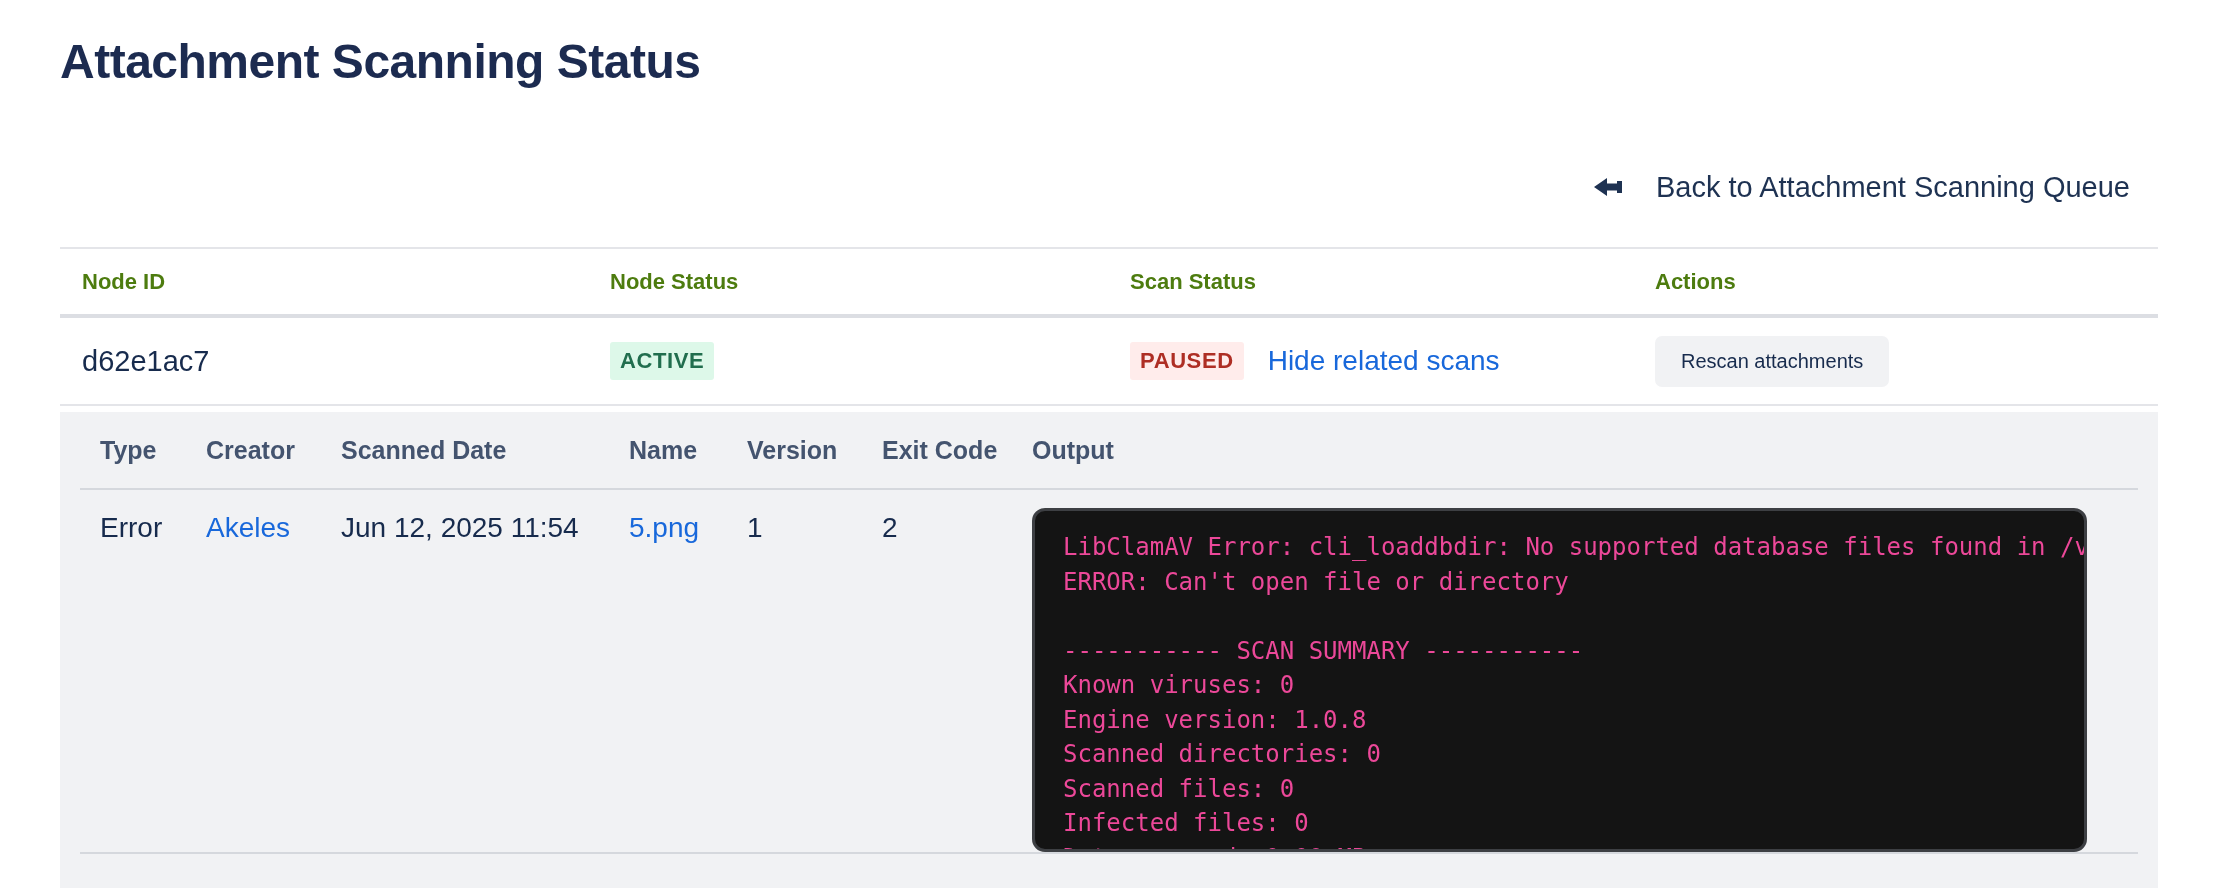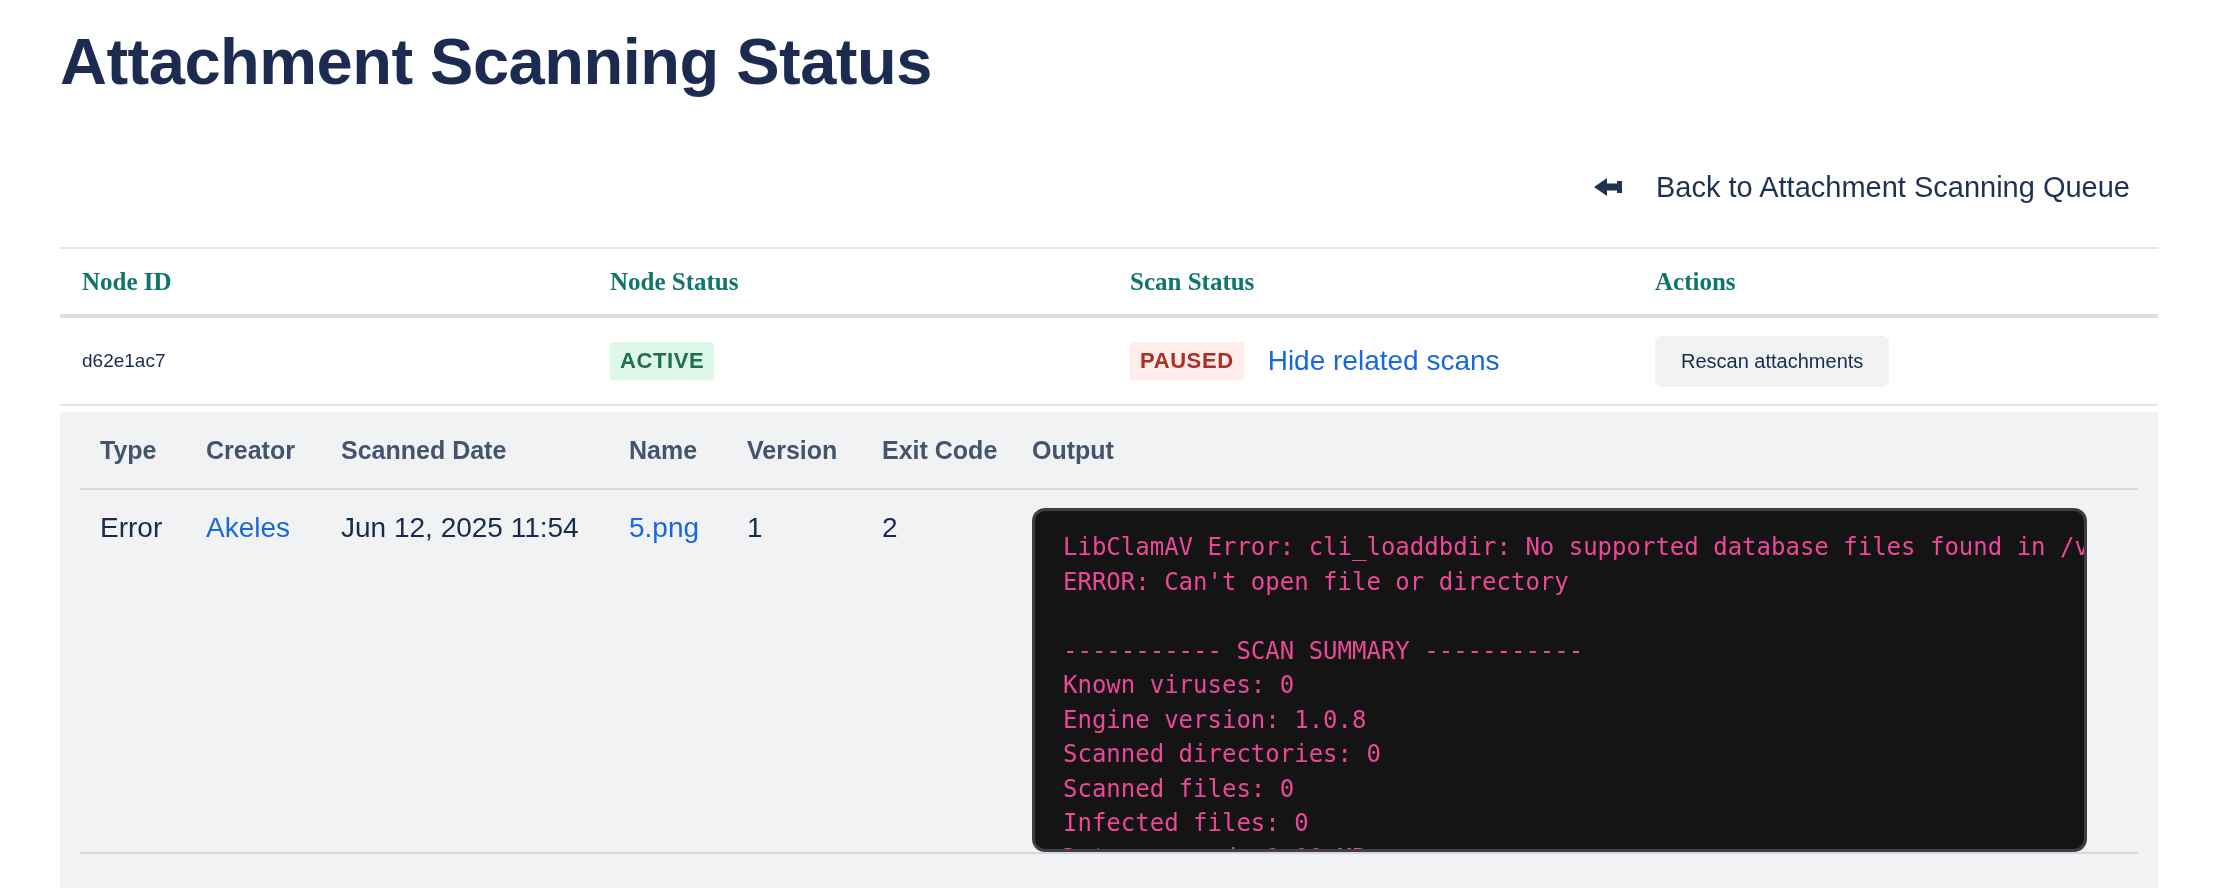--- a/index.html
+++ b/index.html
@@ -9,21 +9,21 @@
     width:2218px; height:888px;
     overflow:hidden;
     background:#ffffff;
     font-family:"Liberation Sans", sans-serif;
     color:#172b4d;
     padding:0 60px;
   }
   
   h1.page-title {
     margin-top:34px;
-    font-size:65px;
+    font-size:48px;
     line-height:56px;
     font-weight:700;
     color:#1c2b50;
     letter-spacing:-0.5px;
   }
   
   .back-row {
     display:flex;
     justify-content:flex-end;
     align-items:center;
@@ -50,31 +50,30 @@
   .nodes-grid {
     display:grid;
     grid-template-columns:550px 520px 525px 503px;
     align-items:center;
   }
   .nodes-head {
     height:69px;
     border-bottom:4px solid #dcdee3;
   }
   .nodes-head .th {
-    font-size:25px;
-    font-weight:700;
-    color:#0f766e;
-    font-family:Liberation Serif, serif;
+    font-size:22px;
+    font-weight:700;
+    color:#4d7c0f;
   }
   .nodes-head .th.first, .nodes-row .td.first { padding-left:22px; }
   .nodes-row {
     height:88px;
     border-bottom:2px solid #e4e5e9;
   }
-  .node-id { font-size:19px; color:#172b4d; }
+  .node-id { font-size:29px; color:#172b4d; }
   .lozenge {
     display:inline-block;
     font-size:22px;
     font-weight:700;
     letter-spacing:0.6px;
     line-height:1;
     padding:8px 10px;
     border-radius:3px;
   }
   .lozenge.active { background:#ddf8e9; color:#216e4e; }

